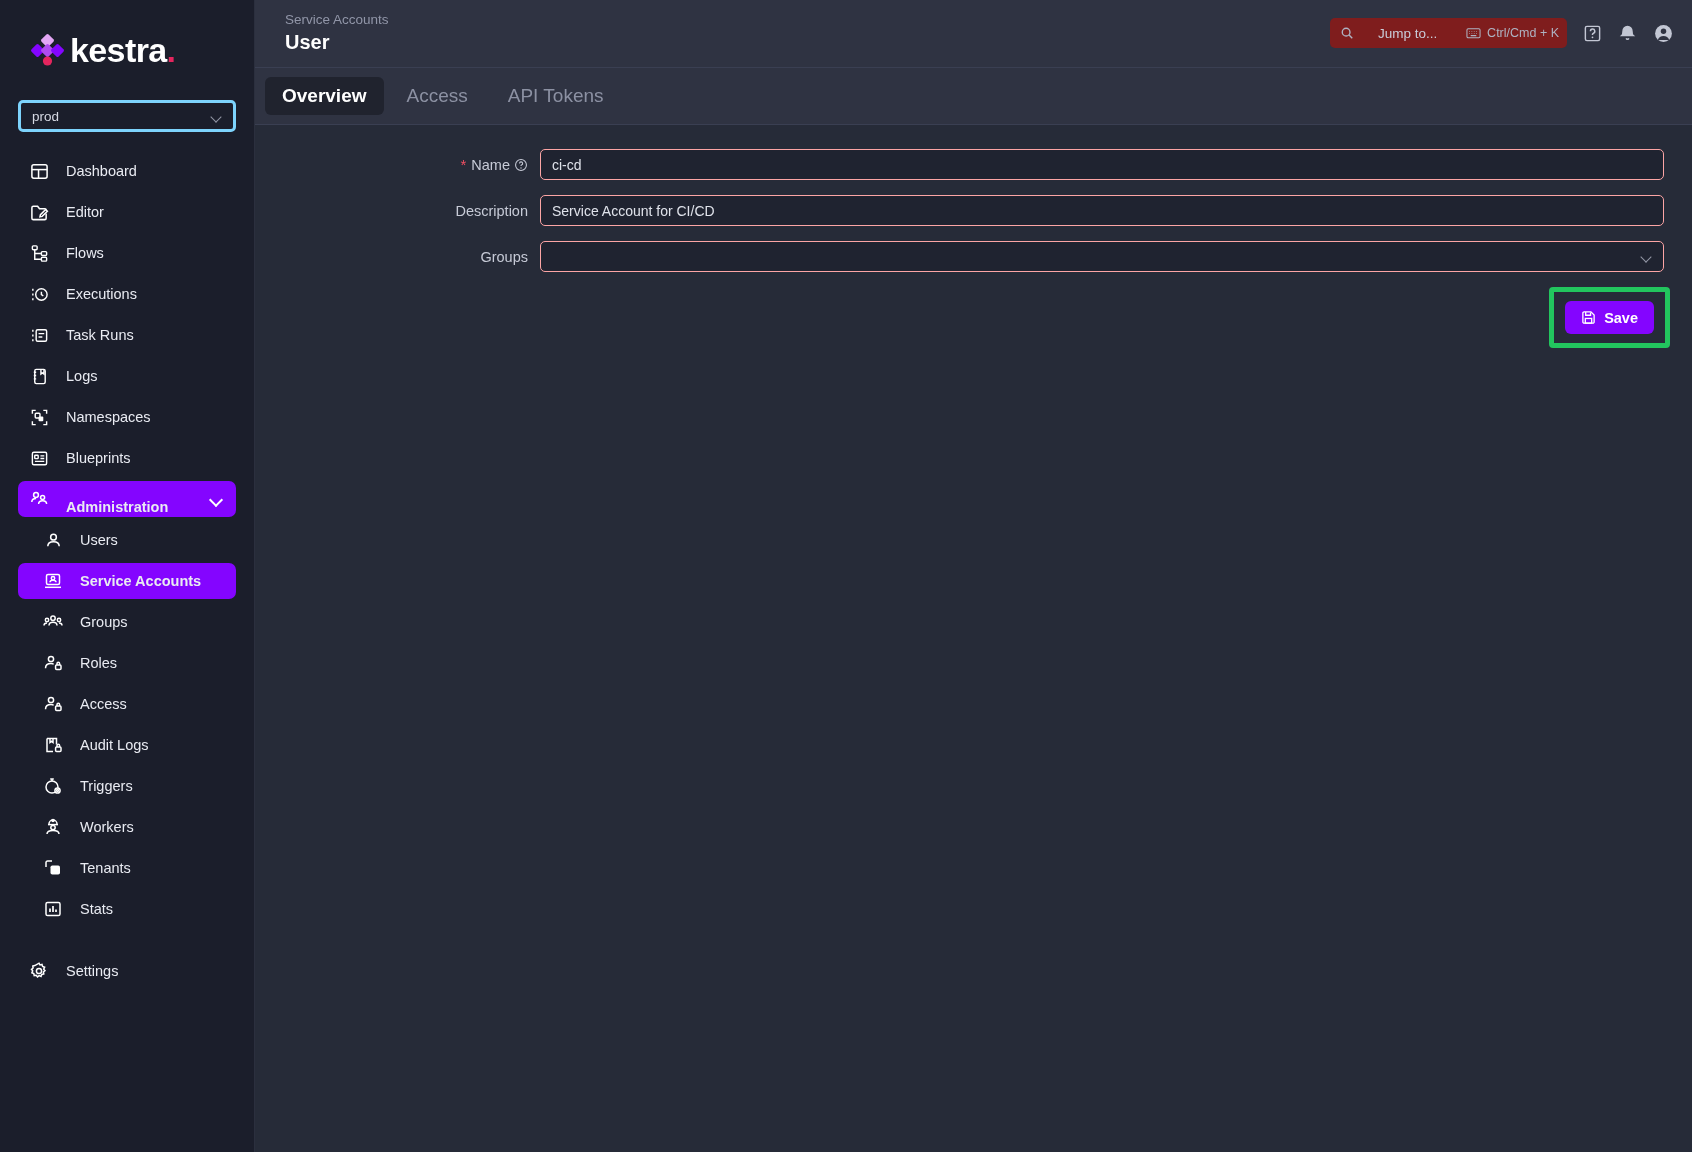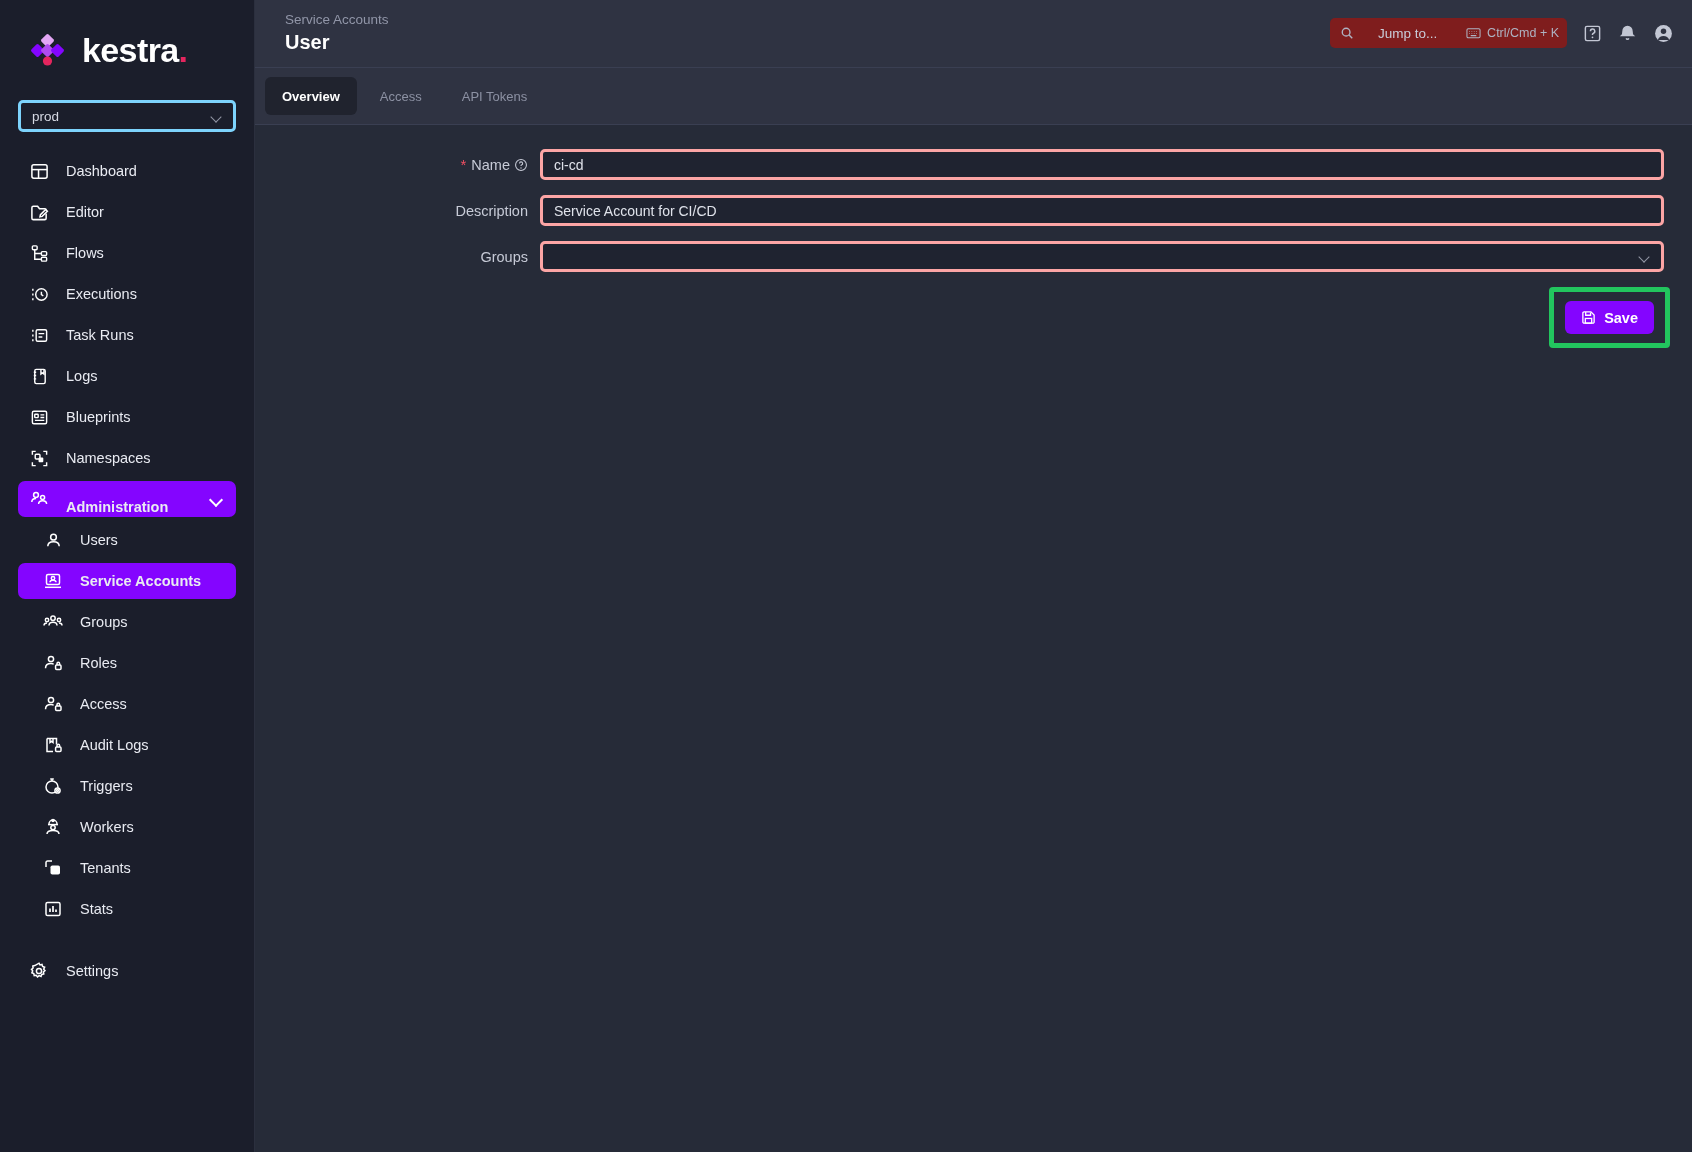--- a/index.html
+++ b/index.html
@@ -18,21 +18,21 @@
     border-right: 1px solid #2b2f3e;
     display: flex; flex-direction: column;
     flex: 0 0 255px;
     overflow: hidden;
   }
   .logo-wrap {
     height: 100px;
     display: flex; align-items: center;
     padding-left: 28px;
   }
-  .logo { display: flex; align-items: center; gap: 12px; }
+  .logo { display: flex; align-items: center; }
   .logo-mark { width: 42px; height: 34px; position: relative; }
   .logo-text {
     color: #ffffff; font-size: 34px; font-weight: bold;
     letter-spacing: -0.6px; line-height: 1;
   }
   .logo-dot { color: #e5255e; }
 
   .tenant-select {
     margin: 0 18px 14px 18px;
     height: 32px;
@@ -131,21 +131,21 @@
     height: 57px;
     background: #2f3342;
     display: flex; align-items: center;
     padding-left: 10px; gap: 6px;
     border-bottom: 1px solid #3a3f52;
   }
   .tab {
     height: 38px; padding: 0 17px;
     display: flex; align-items: center;
     border-radius: 6px;
-    color: #8c91a3; font-size: 13px;
+    color: #8c91a3; font-size: 19px;
   }
   .tab.active { background: #20232e; color: #ffffff; font-weight: bold; }
 
   .content {
     flex: 1;
     background: #262b38;
     padding-top: 24px;
     overflow: hidden;
   }
   .form-row {
@@ -161,21 +161,21 @@
     padding-right: 12px;
     display: flex; align-items: center; justify-content: flex-end; gap: 4px;
     white-space: nowrap;
   }
   .req { color: #f04f62; font-size: 15px; line-height: 1; margin-right: 1px; }
   .help-ico { display: inline-flex; align-items: center; }
   .field {
     flex: 1;
     height: 31px;
     background: #1f2330;
-    border: 3px solid #fca5a5;
+    border: 1px solid #fca5a5;
     border-radius: 5px;
     display: flex; align-items: center;
     padding: 0 11px;
     color: #dfe2ea;
     font-size: 14px;
   }
   .field.select { justify-content: space-between; }
 
   .actions {
     display: flex; justify-content: flex-end;
@@ -288,37 +288,37 @@
               <path d="M4 5.5h2.5M4 9h2.5M4 12.5h2.5"></path>
               <path d="M11.5 2.5v5l1.6-1.3 1.6 1.3v-5"></path>
             </svg>
         </span>
         <span>Logs</span>
       </div>
 
       <div class="nav-item">
         <span class="ico">
           <svg width="19" height="19" viewBox="0 0 20 20" fill="none" stroke="#fff" stroke-width="1.5">
+              <path d="M2.5 6V2.5H6M14 2.5h3.5V6M17.5 14v3.5H14M6 17.5H2.5V14"></path>
+              <rect x="5.5" y="5.5" width="5" height="5" rx="1"></rect>
+              <rect x="9" y="9" width="5" height="5" rx="1" fill="#fff" stroke="none"></rect>
+            </svg>
+        </span>
+        <span>Namespaces</span>
+      </div>
+
+      <div class="nav-item">
+        <span class="ico">
+          <svg width="19" height="19" viewBox="0 0 20 20" fill="none" stroke="#fff" stroke-width="1.5">
               <rect x="2.5" y="3.5" width="15" height="13" rx="1.6"></rect>
               <rect x="5" y="6.5" width="3.6" height="3.6" rx=".7"></rect>
               <path d="M11 7.2h4M11 10h4M5.2 13h9.8"></path>
             </svg>
         </span>
         <span>Blueprints</span>
-      </div>
-
-      <div class="nav-item">
-        <span class="ico">
-          <svg width="19" height="19" viewBox="0 0 20 20" fill="none" stroke="#fff" stroke-width="1.5">
-              <path d="M2.5 6V2.5H6M14 2.5h3.5V6M17.5 14v3.5H14M6 17.5H2.5V14"></path>
-              <rect x="5.5" y="5.5" width="5" height="5" rx="1"></rect>
-              <rect x="9" y="9" width="5" height="5" rx="1" fill="#fff" stroke="none"></rect>
-            </svg>
-        </span>
-        <span>Namespaces</span>
       </div>
 
       <div class="nav-item parent-active">
         <span class="ico">
           <svg width="20" height="20" viewBox="0 0 20 20" fill="none" stroke="#fff" stroke-width="1.5">
               <circle cx="7" cy="6" r="2.4"></circle>
               <path d="M2.8 13c0-2.2 1.9-3.6 4.2-3.6"></path>
               <circle cx="13.6" cy="8.4" r="2"></circle>
               <path d="M9.6 15c0-2 1.8-3.3 4-3.3s4 1.3 4 3.3"></path>
             </svg>

